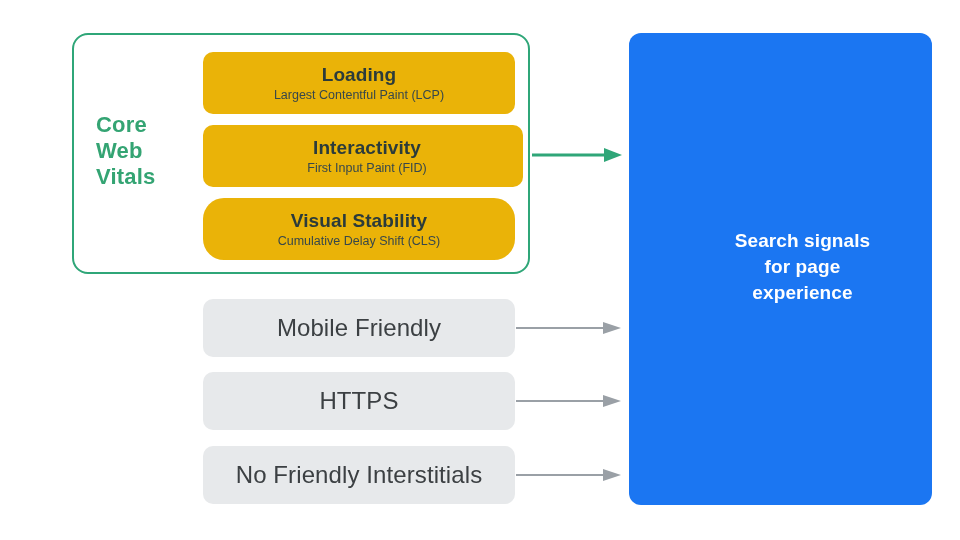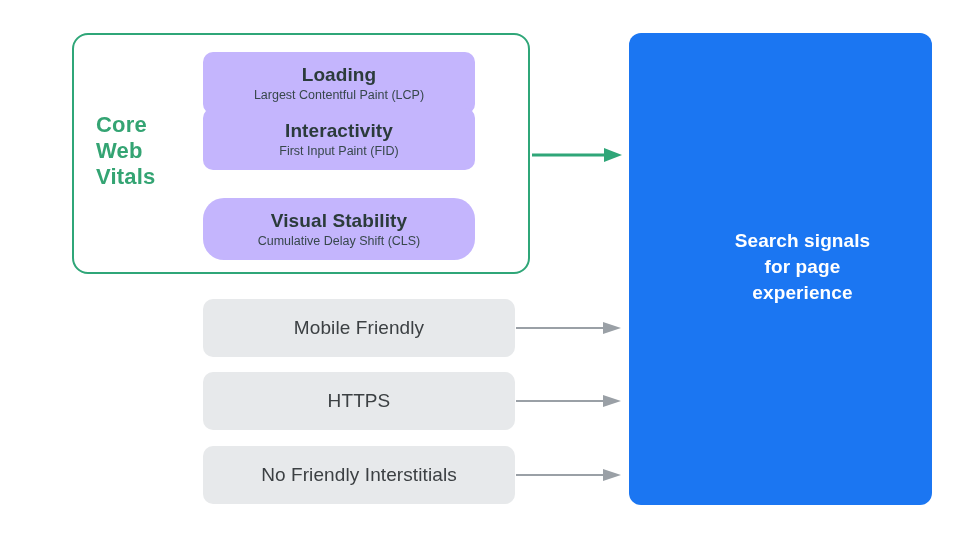--- a/index.html
+++ b/index.html
@@ -45,31 +45,31 @@
     font-size: 22px;
     font-weight: bold;
     line-height: 26px;
     letter-spacing: 0.2px;
   }
 
   
   .metric {
     position: absolute;
     left: 203px;
-    width: 272px;
+    width: 312px;
     height: 62px;
-    background: #c4b5fd;
+    background: #eab308;
     border-radius: 10px;
     display: flex;
     flex-direction: column;
     align-items: center;
     justify-content: center;
   }
   .metric-1 { top: 52px; }
-  .metric-2 { top: 108px; }
+  .metric-2 { top: 125px; padding-left: 8px; }
   .metric-3 { top: 198px; border-radius: 21px; }
 
   .metric-title {
     color: #2B3B3B;
     font-size: 19px;
     font-weight: bold;
     line-height: 22px;
     letter-spacing: 0.1px;
   }
   .metric-sub {
@@ -91,21 +91,21 @@
     display: flex;
     align-items: center;
     justify-content: center;
   }
   .signal-1 { top: 299px; }
   .signal-2 { top: 372px; align-items: center; }
   .signal-3 { top: 446px; }
 
   .signal-label {
     color: #3C4043;
-    font-size: 19px;
+    font-size: 24px;
     font-weight: normal;
     letter-spacing: 0.1px;
   }
 
   
   .blue-box {
     position: absolute;
     left: 629px;
     top: 33px;
     width: 259px;

